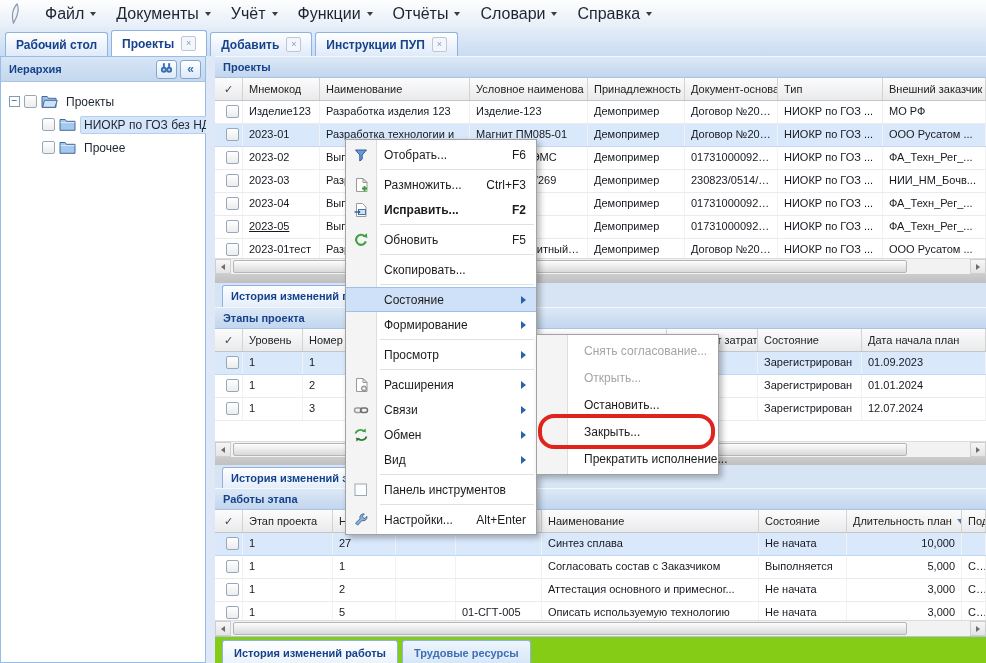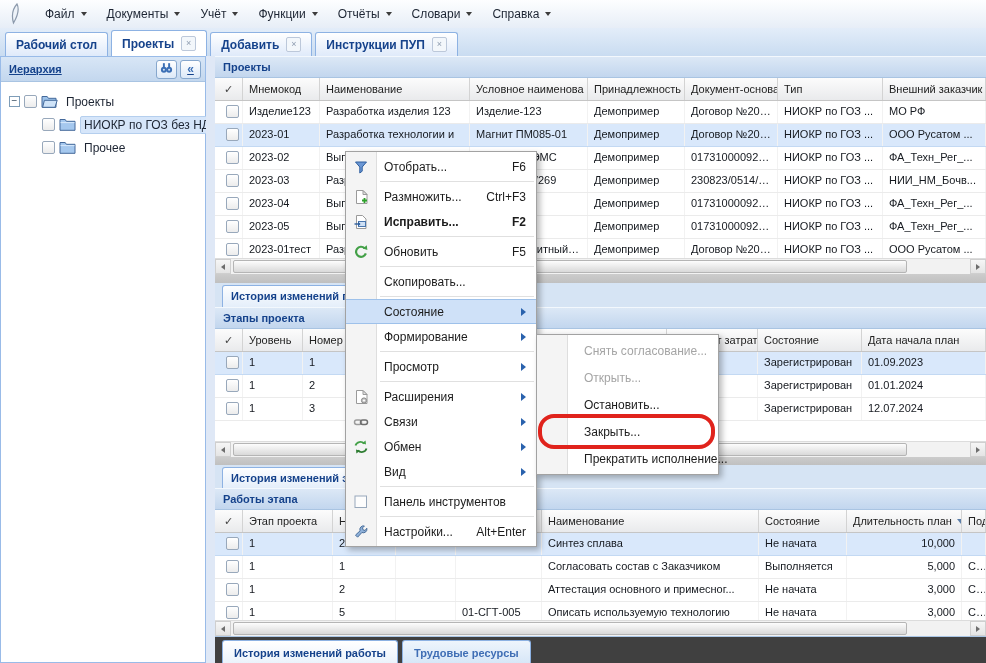--- a/index.html
+++ b/index.html
@@ -2,37 +2,37 @@
 <html><head>
 <meta charset="utf-8">
 <style>
   html,body{margin:0;padding:0;background:#dfe8f6;font-family:"Liberation Sans","DejaVu Sans",sans-serif;}
   .screen{position:relative;width:986px;height:663px;overflow:hidden;background:#dfe8f6;font-size:11px;color:#111;}
 
   
   .menubar{position:absolute;left:0;top:0;right:0;height:28px;background:linear-gradient(#fdfeff,#e7eef7);
     border-bottom:1px solid #c6d3e4;display:flex;align-items:center;padding-left:5px;}
   .logo{width:24px;display:flex;justify-content:center;margin-right:6px;}
-  .mb-item{display:flex;align-items:center;padding:0 10px;height:22px;font-size:12px;color:#1d2533;cursor:pointer;}
+  .mb-item{display:flex;align-items:center;padding:0 10px;height:22px;font-size:16px;color:#1d2533;cursor:pointer;}
   .caret{width:0;height:0;border-left:3.5px solid transparent;border-right:3.5px solid transparent;border-top:4px solid #3c3c3c;margin-left:6px;}
 
   
   .doctabs{position:absolute;left:0;top:28px;right:0;height:28px;background:linear-gradient(#e3edf9,#c9dcf1);
     border-bottom:1px solid #8db2e3;display:flex;align-items:flex-end;padding-left:5px;gap:3px;}
   .doctabs .tab{height:23px;border:1px solid #8db2e3;border-bottom:none;border-radius:3px 3px 0 0;
     background:linear-gradient(#ffffff,#dfeafa);color:#15428b;font-weight:bold;font-size:12px;
     display:flex;align-items:center;padding:0 10px;gap:7px;cursor:pointer;}
   .doctabs .tab.active{background:#ffffff;height:25px;}
   .tab-close{font-size:9px;color:#8e9cb0;border:1px solid #bcc8da;border-radius:2px;background:#f3f7fb;
     width:13px;height:13px;line-height:12px;text-align:center;font-weight:normal;}
 
   
   .sidebar{position:absolute;left:0;top:56px;width:206px;bottom:0;background:#fff;border:1px solid #99bbe8;box-sizing:border-box;}
   .side-hd{height:24px;background:linear-gradient(#d8e6f6,#c3d7ee);border-bottom:1px solid #a9c4e2;
-    display:flex;align-items:center;padding:0 4px 0 8px;color:#15428b;font-weight:bold;font-size:11px;text-decoration:underline;}
+    display:flex;align-items:center;padding:0 4px 0 8px;color:#15428b;font-weight:bold;font-size:11px;}
   .side-sp{flex:1;}
   .side-btn{width:21px;height:19px;border:1px solid #86a7cd;border-radius:3px;background:linear-gradient(#ffffff,#dce9f8);
     margin-left:3px;display:flex;align-items:center;justify-content:center;color:#3b6fb5;font-weight:bold;font-size:12px;cursor:pointer;padding:0;}
   .tree{padding:8px 4px;font-size:12px;color:#1d2533;}
   .tree-row{display:flex;align-items:center;height:23px;gap:4px;white-space:nowrap;}
   .texp{width:11px;height:11px;box-sizing:border-box;border:1px solid #7e9db8;background:#fff;font-size:10px;
     line-height:8px;text-align:center;color:#33495e;flex:none;cursor:pointer;}
   .tsp{width:11px;flex:none;}
   .tree .cb{margin:0;flex:none;}
   .tree-ico{display:flex;flex:none;}
@@ -71,21 +71,21 @@
     display:flex;align-items:center;box-sizing:border-box;}
   .sb-btn{width:16px;height:15px;background:linear-gradient(#f6f6f6,#e4e4e4);border:1px solid #cfcfcf;
     display:flex;align-items:center;justify-content:center;box-sizing:border-box;flex:none;cursor:pointer;padding:0;}
   .tri-l{width:0;height:0;border-top:3.5px solid transparent;border-bottom:3.5px solid transparent;border-right:4.5px solid #6d6d6d;}
   .tri-r{width:0;height:0;border-top:3.5px solid transparent;border-bottom:3.5px solid transparent;border-left:4.5px solid #6d6d6d;}
   .sb-track{flex:1;position:relative;height:15px;}
   .sb-thumb{position:absolute;left:2px;top:1px;bottom:1px;width:91%;background:linear-gradient(#fdfdfd,#d9d9d9);
     border:1px solid #b5b5b5;border-radius:2px;cursor:grab;}
 
   
-  .bottomtabs{position:absolute;left:215px;right:0;background:#404040;border-top:1px solid #aac6e6;
+  .bottomtabs{position:absolute;left:215px;right:0;background:#84cc16;border-top:1px solid #aac6e6;
     display:flex;align-items:flex-end;padding-left:7px;gap:4px;}
   .bottomtabs .tab{height:23px;border:1px solid #8db2e3;border-bottom:none;border-radius:3px 3px 0 0;
     background:linear-gradient(#eef5fc,#d6e6f7);color:#3f6eb5;font-weight:bold;font-size:11px;
     display:flex;align-items:center;padding:0 11px;cursor:pointer;}
   .bottomtabs .tab.active{background:linear-gradient(#ffffff,#eaf2fb);color:#15428b;}
 
   
   .menu{position:absolute;border:1px solid #a2a2a2;box-shadow:3px 3px 6px rgba(0,0,0,.28);padding:2px 0;
     background-image:linear-gradient(to right,#f4f4f4 0,#f4f4f4 30px,#dedede 30px,#dedede 31px,#ffffff 31px);
     background-color:#fff;z-index:10;}
@@ -289,21 +289,21 @@
           <div class="grid-cell" style="width: 77px;">2023-04</div>
           <div class="grid-cell" style="width: 150px;">Выполнение СЧ НИОКР</div>
           <div class="grid-cell" style="width: 118px;"></div>
           <div class="grid-cell" style="width: 97px;">Демопример</div>
           <div class="grid-cell" style="width: 93px;">017310000922...</div>
           <div class="grid-cell" style="width: 105px;">НИОКР по ГОЗ ...</div>
           <div class="grid-cell" style="width: 103px;">ФА_Техн_Рег_...</div>
         </div>
         <div class="grid-row">
           <div class="grid-cell" style="width: 28px;"><span class="cb"></span></div>
-          <div class="grid-cell" style="width: 77px;">2023-05</div>
+          <div class="grid-cell" style="width: 77px; text-decoration: underline;">2023-05</div>
           <div class="grid-cell" style="width: 150px;">Выполнение СЧ НИОКР</div>
           <div class="grid-cell" style="width: 118px;"></div>
           <div class="grid-cell" style="width: 97px;">Демопример</div>
           <div class="grid-cell" style="width: 93px;">017310000922...</div>
           <div class="grid-cell" style="width: 105px;">НИОКР по ГОЗ ...</div>
           <div class="grid-cell" style="width: 103px;">ФА_Техн_Рег_...</div>
         </div>
         <div class="grid-row">
           <div class="grid-cell" style="width: 28px;"><span class="cb"></span></div>
           <div class="grid-cell" style="width: 77px;">2023-01тест</div>
@@ -498,21 +498,21 @@
 
   <div class="bottomtabs" style="top:636px;height:27px;">
       <div class="tab active">
         <span class="tab-label">История изменений работы</span>
       </div>
       <div class="tab">
         <span class="tab-label">Трудовые ресурсы</span>
       </div>
     </div>
 
-  <div class="menu ctx" style="left:345px;top:151px;width:190px;">
+  <div class="menu ctx" style="left:345px;top:139px;width:190px;">
       <div class="menu-item">
         <span class="mi-icon">
           <svg width="16" height="16" viewBox="0 0 16 16">
             <path d="M2.5 3h11L9.2 8v4.2L6.8 14V8z" fill="#6b97d4" stroke="#2f5f9e"></path>
           </svg>
         </span>
         <span class="mi-label">Отобрать...</span>
         <span class="mi-sc">F6</span>
       </div>
       <div class="menu-sep"></div>

